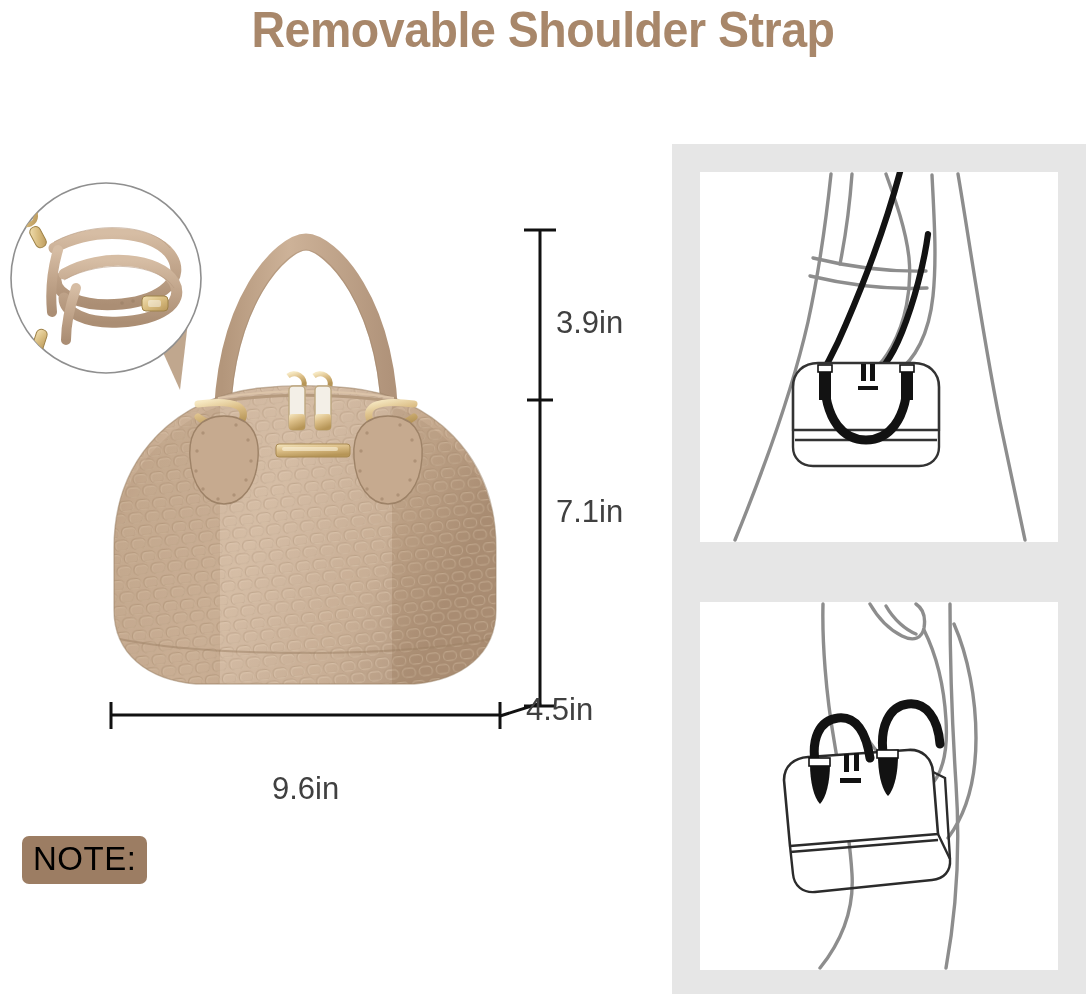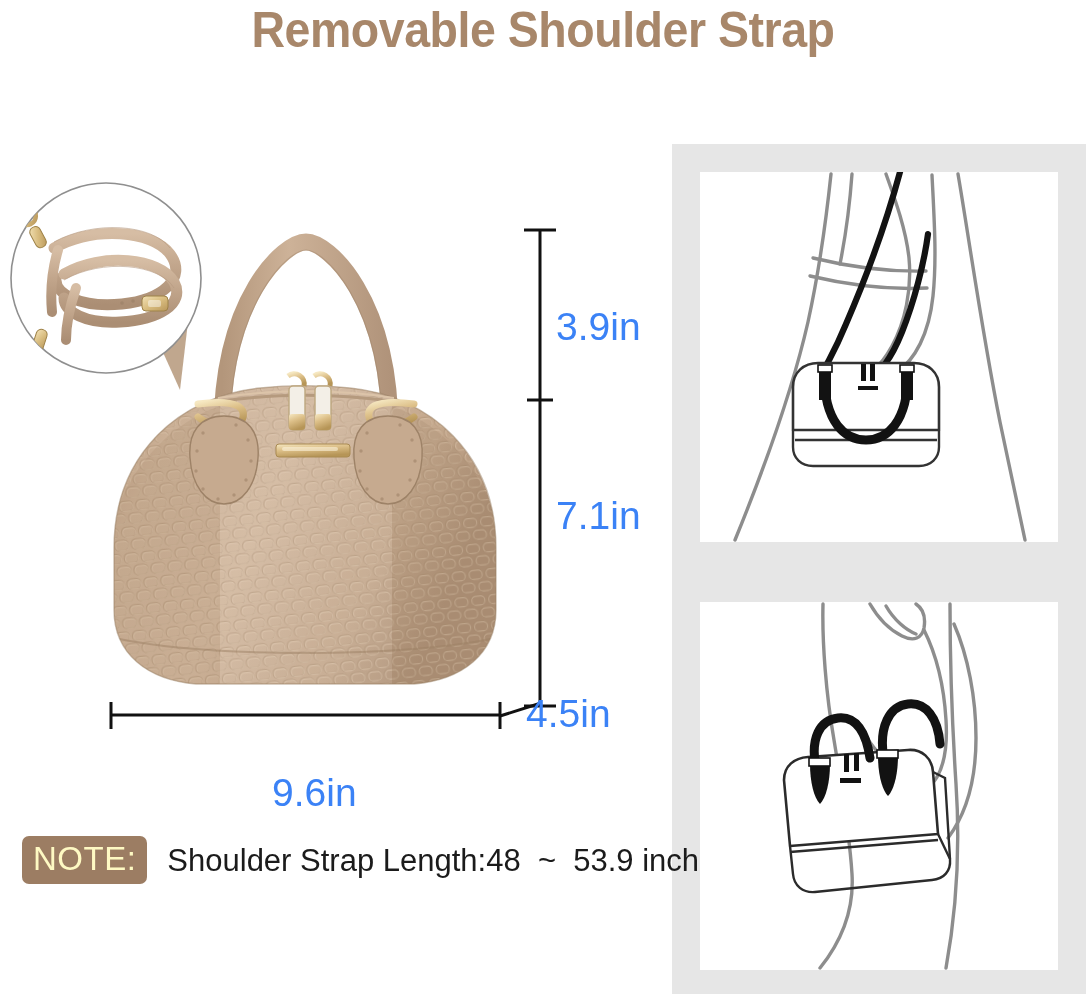--- a/index.html
+++ b/index.html
@@ -39,33 +39,33 @@
   .callout svg{display:block;width:100%;height:100%;}
 
   
   .bag{position:absolute;left:70px;top:218px;width:470px;height:500px;}
   .bag svg{display:block;width:100%;height:100%;}
 
   
   .dims{position:absolute;left:0;top:0;width:1086px;height:994px;pointer-events:none;}
   .dims svg{display:block;width:100%;height:100%;}
   .dimlabel{
-    position:absolute;font-size:39px;color:#3b82f6;
+    position:absolute;font-size:31px;color:#404040;
     font-family:"Liberation Sans","DejaVu Sans",sans-serif;
     white-space:nowrap;letter-spacing:0px;
   }
   .lbl-h  {left:556px;top:305px;}
   .lbl-b  {left:556px;top:494px;}
   .lbl-d  {left:526px;top:692px;}
   .lbl-w  {left:272px;top:726px;margin-top:45px;}
 
   
   .noterow{position:absolute;left:22px;top:836px;height:48px;display:flex;align-items:center;}
   .note-badge{
-    background:#9c7d63;color:#fef9c3;border-radius:7px;
+    background:#9c7d63;color:#000000;border-radius:7px;
     padding:3px 11px 6px 11px;font-size:33px;line-height:39px;
     letter-spacing:0.5px;font-weight:400;
     font-family:"Liberation Sans","DejaVu Sans",sans-serif;
   }
   .note-text{
     margin-left:20px;font-size:31px;color:#1b1b1b;line-height:39px;
     font-family:"Liberation Sans","DejaVu Sans",sans-serif;white-space:pre;
   }
 </style>
 </head>
@@ -389,16 +389,15 @@
     </svg>
   </div>
 
   <span class="dimlabel lbl-h">3.9in</span>
   <span class="dimlabel lbl-b">7.1in</span>
   <span class="dimlabel lbl-d">4.5in</span>
   <span class="dimlabel lbl-w">9.6in</span>
 
   <div class="noterow">
     <span class="note-badge">NOTE:</span>
-    <span class="note-text">Shoulder Strap Length:48  ~  53.9 inch</span>
   </div>
 
 </div>
 
 </body></html>

